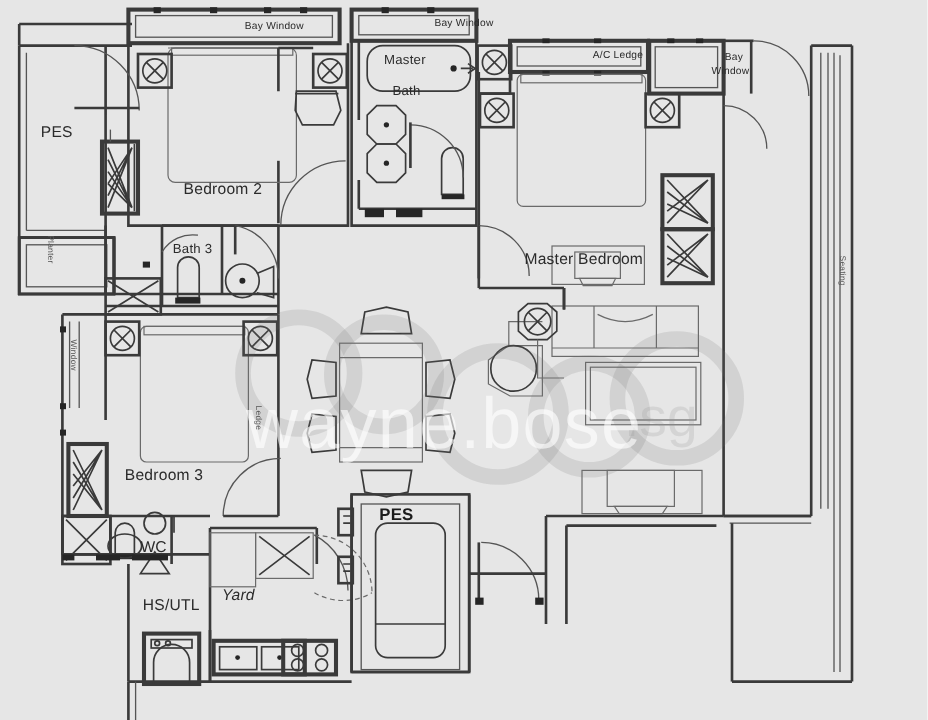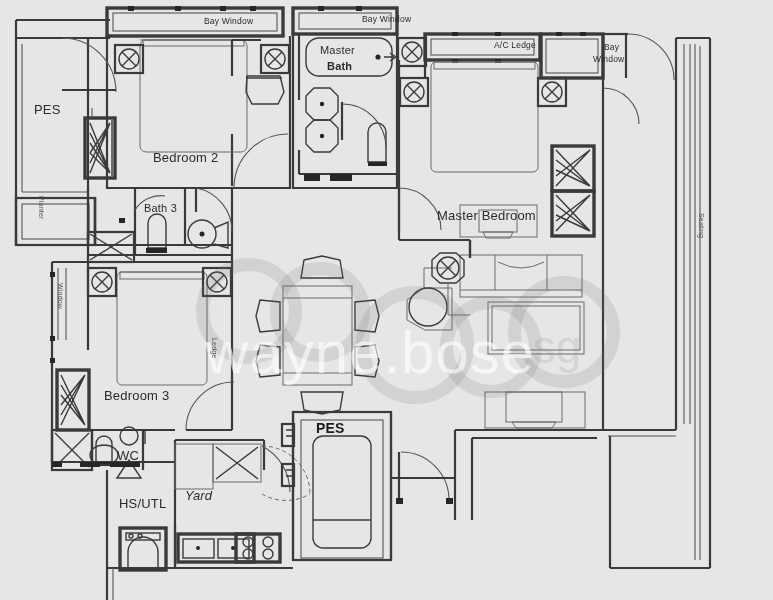--- a/index.html
+++ b/index.html
@@ -496,21 +496,21 @@
     <div class="wm-ring" style="left:440px;top:296px;width:76px;height:76px;"></div>
     <div class="wm-ring" style="left:508px;top:276px;width:86px;height:86px;"></div>
     <div class="wm-text" style="left:205px;top:318px;">wayne.bose</div>
     <div class="wm-text2" style="left:520px;top:320px;">.sg</div>
   </div>
 
   <div class="lbl big" style="left:153px;top:150px;">Bedroom 2</div>
   <div class="lbl big" style="left:437px;top:180px;margin-top:28px;">Master Bedroom</div>
   <div class="lbl big" style="left:104px;top:388px;">Bedroom 3</div>
   <div class="lbl mid" style="left:320px;top:44px;">Master</div>
-  <div class="lbl mid" style="left:327px;top:60px;font-weight:bold;">Bath</div>
+  <div class="lbl mid" style="left:327px;top:70px;">Bath</div>
   <div class="lbl mid" style="left:144px;top:202px;">Bath 3</div>
   <div class="lbl big" style="left:117px;top:448px;">WC</div>
   <div class="lbl big" style="left:185px;top:488px;font-style:italic;">Yard</div>
   <div class="lbl big" style="left:119px;top:496px;">HS/UTL</div>
   <div class="lbl hs" style="left:316px;top:420px;">PES</div>
   <div class="lbl big" style="left:34px;top:102px;">PES</div>
   <div class="lbl big" style="left:632px;top:230px;"></div>
 
   <div class="lbl sm" style="left:160px;top:16px;">Bay Window</div>
   <div class="lbl sm" style="left:318px;top:14px;">Bay Window</div>

